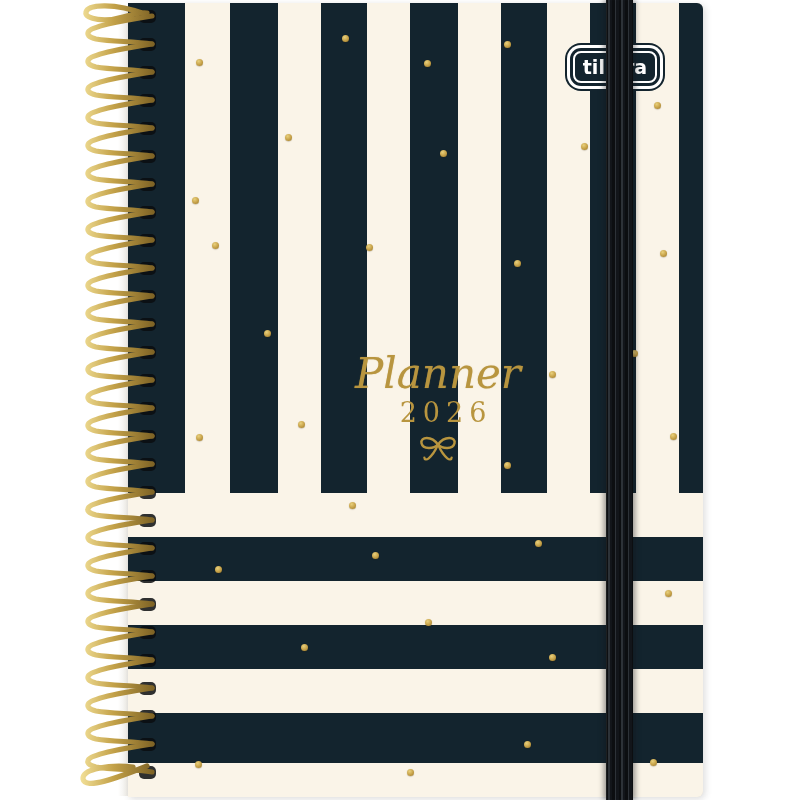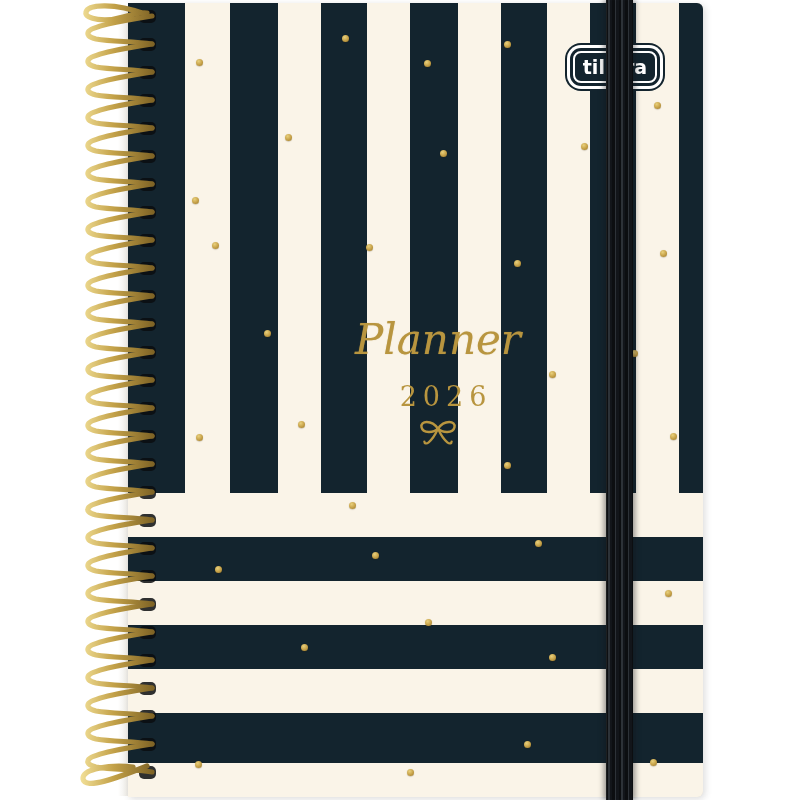--- a/index.html
+++ b/index.html
@@ -55,31 +55,31 @@
   }
   .logo-inner{
     position:absolute;inset:3px;border:2.5px solid #ffffff;border-radius:8px;
     display:flex;align-items:center;justify-content:center;
     color:#ffffff;font-family:"DejaVu Sans",sans-serif;font-weight:bold;
     font-size:19px;letter-spacing:0;
   }
 
   
   .title-block{
-    position:absolute;left:150px;top:314px;width:320px;
+    position:absolute;left:150px;top:348px;width:320px;
     text-align:center;z-index:4;color:var(--gold);
   }
   .planner-title{
     font-family:"DejaVu Serif","Liberation Serif",serif;
     font-style:italic;font-size:42px;line-height:1.1;
     text-shadow:0 0 1px rgba(184,149,63,.55);
   }
   .planner-year{
     font-family:"DejaVu Serif","Liberation Serif",serif;
-    font-size:27px;letter-spacing:6px;padding-left:16px;margin-top:18px;
+    font-size:27px;letter-spacing:6px;padding-left:16px;margin-top:0;
   }
   .bow-wrap{margin-top:3px;}
 
   
   .spiral{position:absolute;left:55px;top:0;width:120px;height:800px;z-index:50;}
 
   
   .elastic{
     position:absolute;left:606px;top:0;width:27px;height:800px;z-index:40;
     background:

